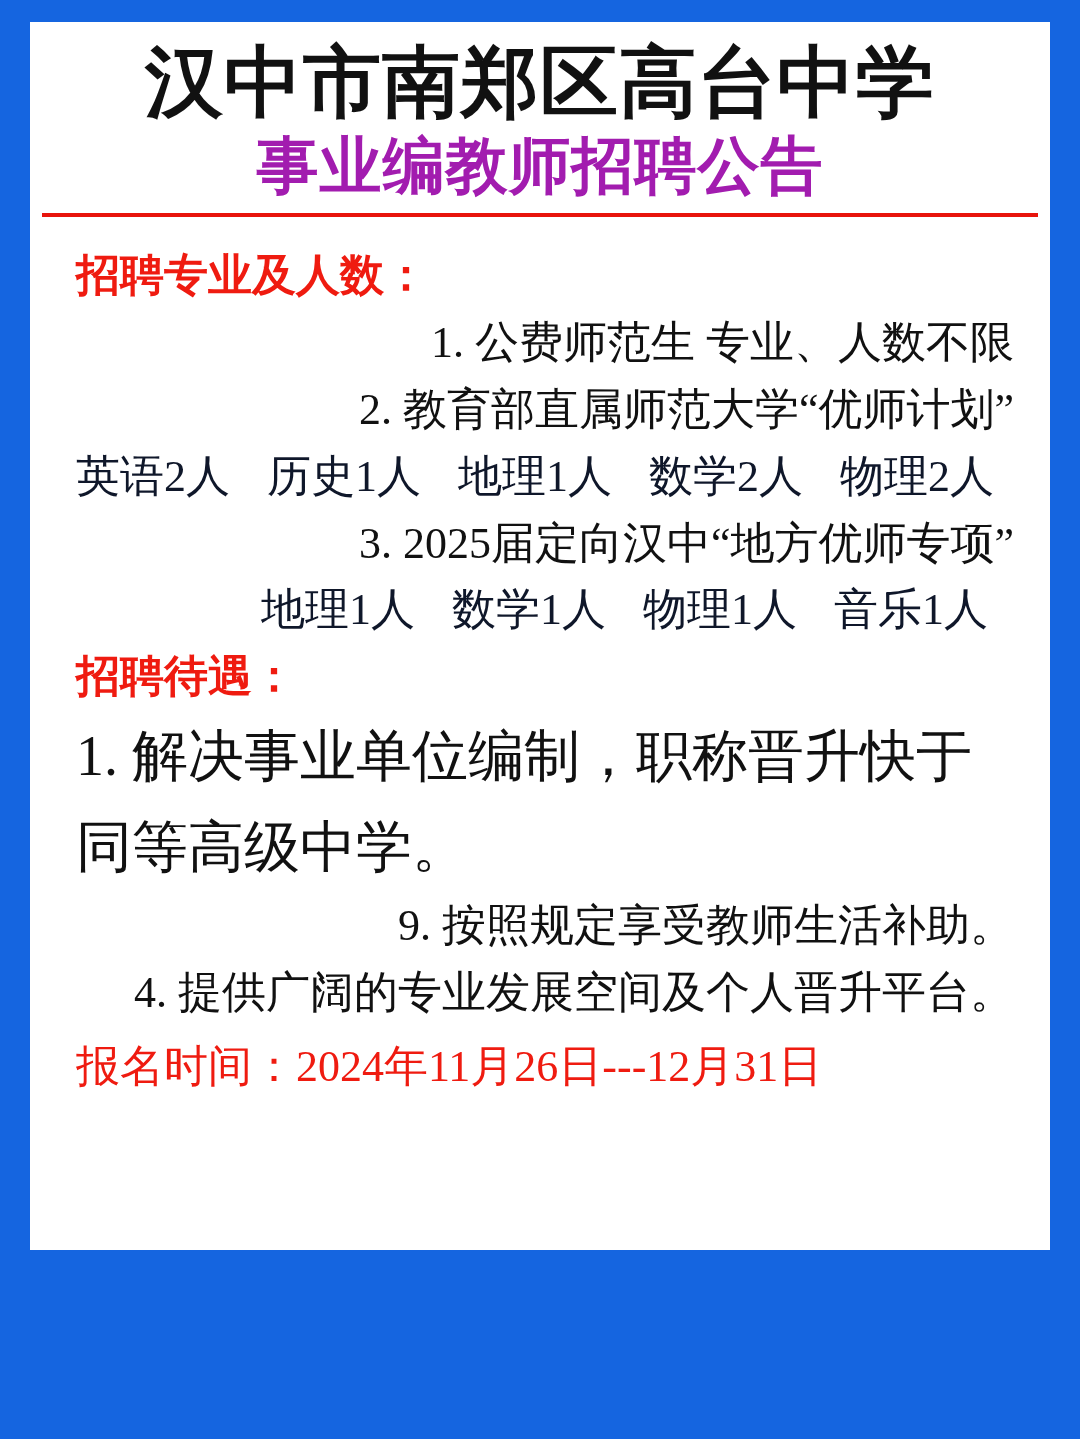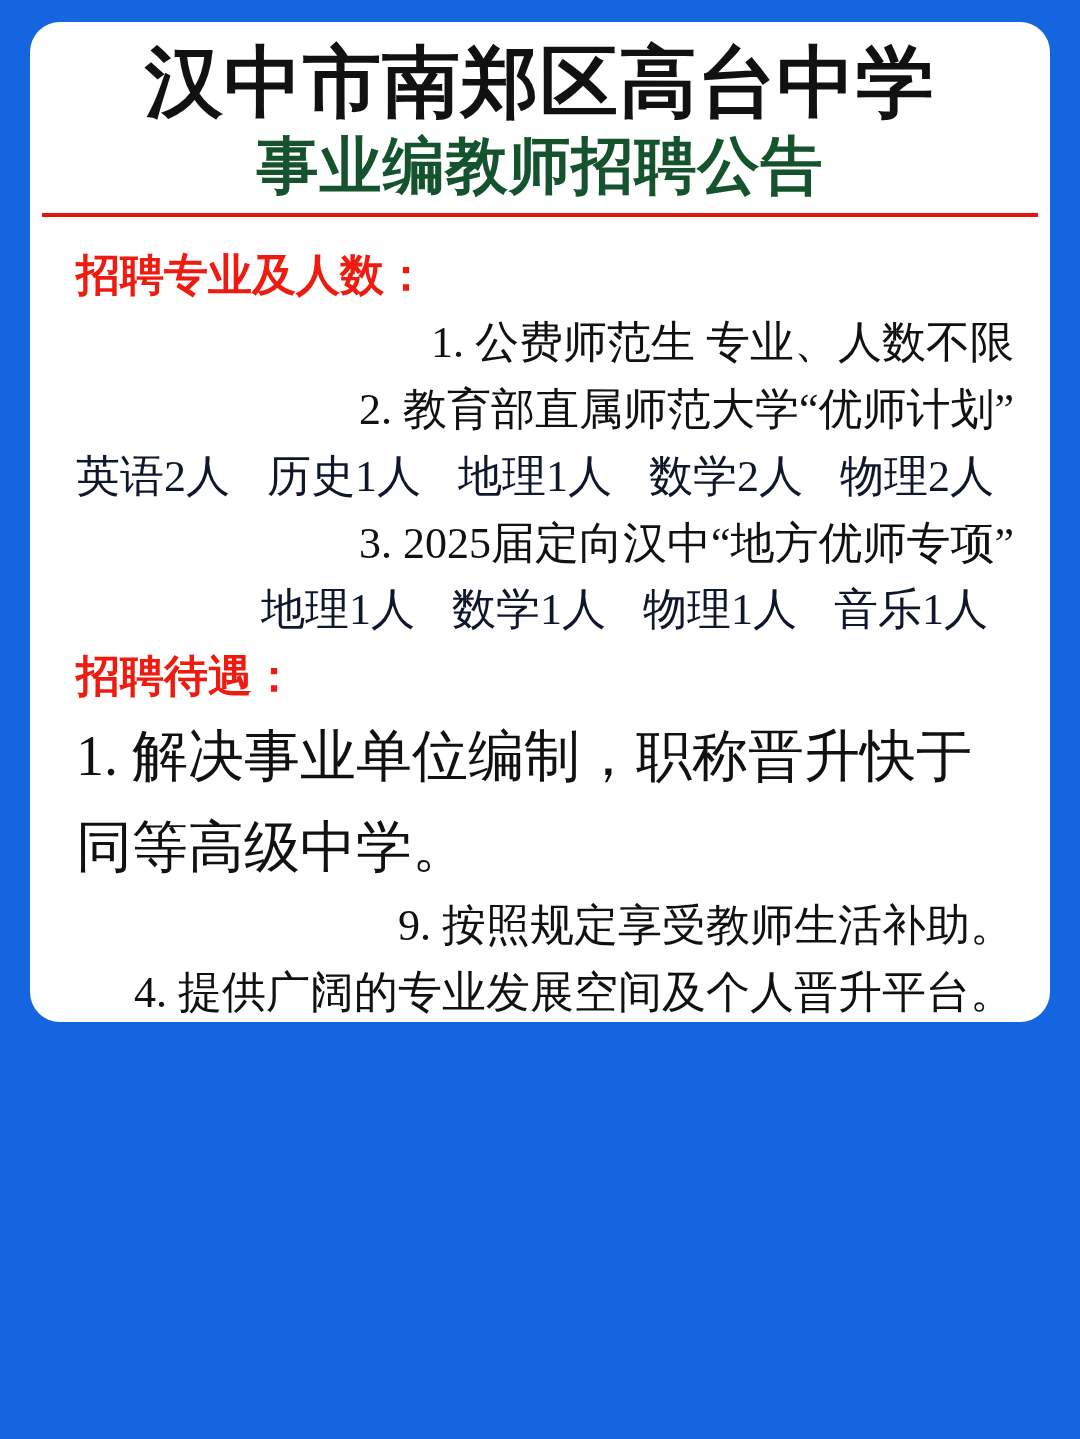--- a/index.html
+++ b/index.html
@@ -11,44 +11,43 @@
     height: 1439px;
     background: #1565e0;
     font-family: "Liberation Serif", "DejaVu Serif", serif;
     overflow: hidden;
   }
   .poster {
     position: absolute;
     left: 30px;
     top: 22px;
     width: 1020px;
-    height: 1000px;
+    height: 1228px;
     background: #ffffff;
     box-sizing: border-box;
-    border-radius: 30px;
   }
   .title-block {
     padding: 18px 20px 0 20px;
     text-align: center;
   }
   .title-line1 {
     font-family: "DejaVu Sans", "Liberation Sans", sans-serif;
     font-weight: bold;
     font-size: 78px;
     line-height: 1.1;
     color: #111111;
     letter-spacing: 1px;
     white-space: nowrap;
   }
   .title-line2 {
     font-family: "DejaVu Sans", "Liberation Sans", sans-serif;
     font-weight: bold;
     font-size: 62px;
     line-height: 1.15;
-    color: #14532d;
+    color: #a21caf;
     letter-spacing: 1px;
     white-space: nowrap;
     margin-top: 4px;
   }
   .divider {
     margin: 12px 12px 0 12px;
     height: 4px;
     background: #e8140c;
   }
   .body-block {
@@ -123,15 +122,16 @@
       <span>物理1人</span>
       <span>音乐1人</span>
     </div>
 
     <div class="heading">招聘待遇：</div>
 
     <div class="wrap">1. 解决事业单位编制，职称晋升快于同等高级中学。</div>
     <div class="ln">9. 按照规定享受教师生活补助。</div>
     <div class="ln">4. 提供广阔的专业发展空间及个人晋升平台。</div>
 
+    <div class="date-line">报名时间：2024年11月26日---12月31日</div>
 
   </div>
 </div>
 
 </body></html>

